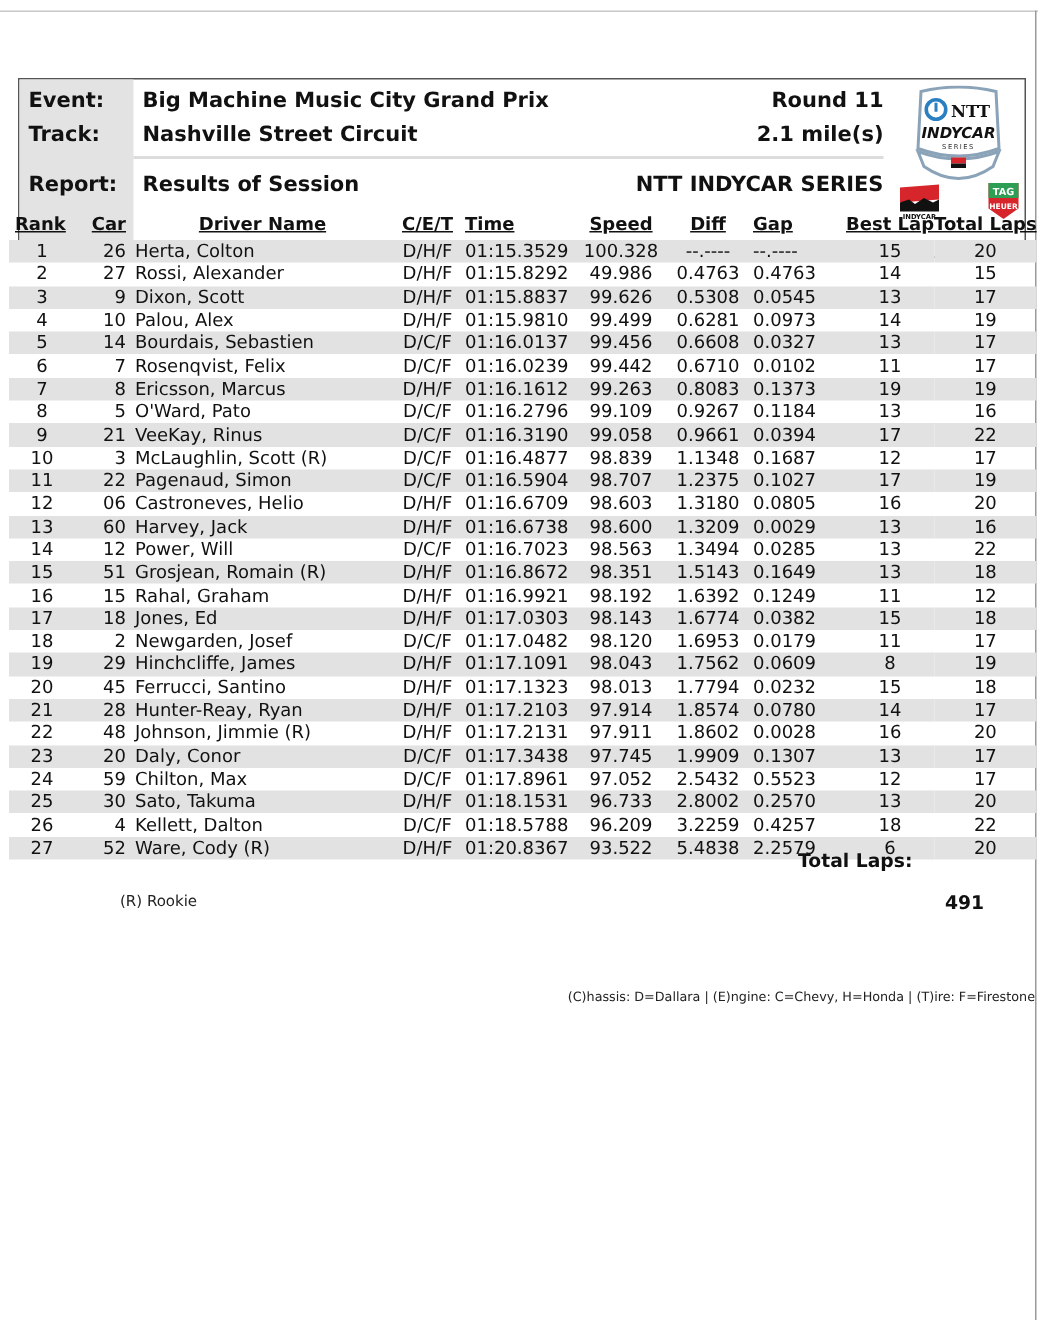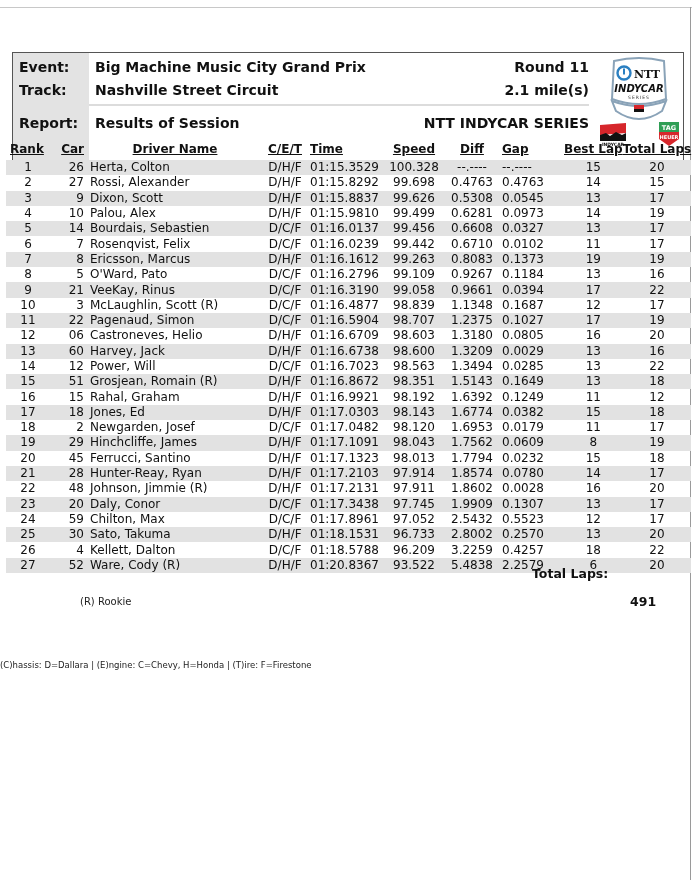--- a/index.html
+++ b/index.html
@@ -37,21 +37,21 @@
     .c-gap { width: 62px; text-align: left; }
     .c-best { width: 56px; text-align: center; }
     .c-total { width: 66px; text-align: center; }
     th.c-name { text-align: center; }
     th.c-rank { text-align: left; padding-left: 4px !important; }
     th.c-car { text-align: right; }
 
     .rookie-note { position: absolute; left: 80px; top: 596px; font-size: 10px; color: #222; }
     .total-laps-label { position: absolute; left: 532px; top: 566px; font-size: 12.5px; font-weight: bold; }
     .total-laps-value { position: absolute; left: 630px; top: 594px; font-size: 12.5px; font-weight: bold; }
-    .legend-note { position: absolute; left: 0; width: 690px; top: 660px; text-align: left; font-size: 8.5px; color: #222; }
+    .legend-note { position: absolute; left: 0; width: 690px; top: 660px; text-align: right; font-size: 8.5px; color: #222; }
   </style>
 </head>
 <body>
 
 <div class="page-top-line"></div>
 <div class="page-right-line"></div>
 
 <div class="header-box">
   <div class="hdr-label-col"></div>
   <div class="hdr-sep"></div>
@@ -125,21 +125,21 @@
         <td class="c-gap">--.----</td>
         <td class="c-best">15</td>
         <td class="c-total">20</td>
       </tr>
       <tr>
         <td class="c-rank">2</td>
         <td class="c-car">27</td>
         <td class="c-name">Rossi, Alexander</td>
         <td class="c-cet">D/H/F</td>
         <td class="c-time">01:15.8292</td>
-        <td class="c-speed">99.698</td>
+        <td class="c-speed">49.986</td>
         <td class="c-diff">0.4763</td>
         <td class="c-gap">0.4763</td>
         <td class="c-best">14</td>
         <td class="c-total">15</td>
       </tr>
       <tr class="shade">
         <td class="c-rank">3</td>
         <td class="c-car">9</td>
         <td class="c-name">Dixon, Scott</td>
         <td class="c-cet">D/H/F</td>

